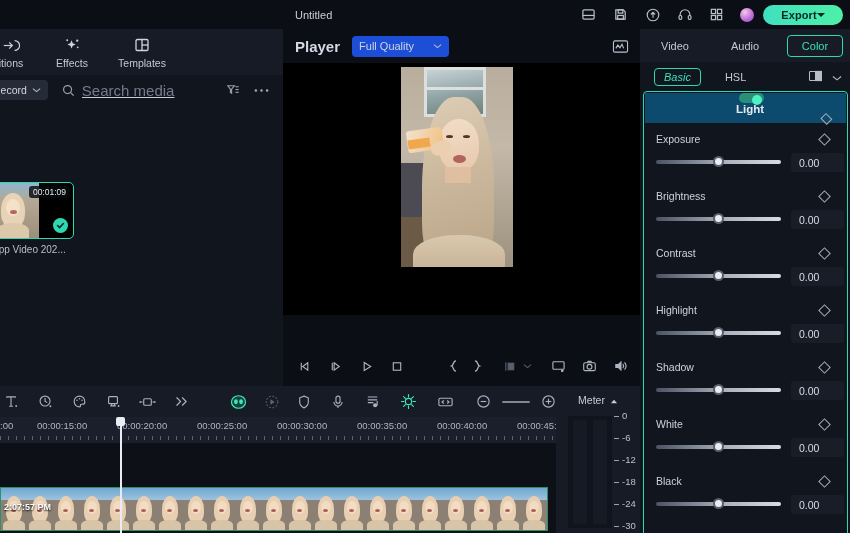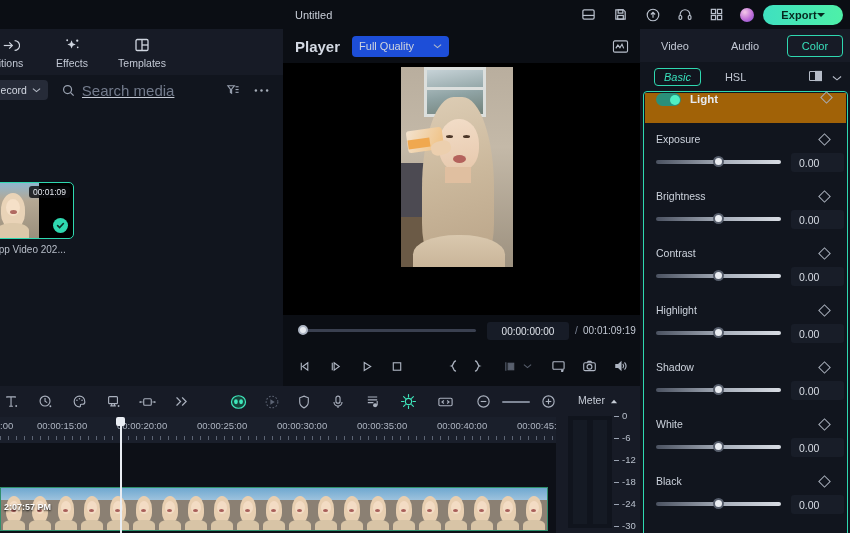--- a/index.html
+++ b/index.html
@@ -88,21 +88,21 @@
   .rightpanel { position:absolute; left:640px; top:29px; width:210px; height:504px; background:#11151e; }
   .rp-tabs { position:absolute; left:0; top:0; width:210px; height:33px; background:#171b26; display:flex; align-items:center; }
   .rp-tab { flex:1; height:33px; display:flex; align-items:center; justify-content:center; font-size:11px; color:#c2c8d4; cursor:pointer; }
   .rp-tab.sel { color:#38e0bb; }
   .rp-tab.sel .box { border:1.5px solid #2fd8b0; border-radius:4px; padding:4px 14px; }
   .rp-sub { position:absolute; left:0; top:33px; width:210px; height:29px; background:#11151e; display:flex; align-items:center; }
   .sub-tab { font-size:11px; color:#c2c8d4; cursor:pointer; }
   .sub-tab.sel { color:#38e0bb; border:1.5px solid #2fd8b0; border-radius:4px; padding:2px 9px;font-style:italic; }
   .sub-right { margin-left:auto; margin-right:8px; display:flex; align-items:center; gap:9px; }
   .hl-frame { position:absolute; left:3px; top:62px; width:205px; height:466px; border:1.6px solid #2fd8b0; border-radius:4px; pointer-events:none; }
-  .light-row { position:absolute; left:5px; top:64px; width:201px; height:30px; background:#a16207; display:flex; align-items:flex-start; }
+  .light-row { position:absolute; left:5px; top:64px; width:201px; height:30px; background:#0c4a6e; display:flex; align-items:center;flex-direction:column; }
   .toggle { margin-left:11px; width:25px; height:13px; border-radius:7px; background:#2a8f79; position:relative; cursor:pointer; }
   .toggle .kn { position:absolute; right:1.5px; top:1.5px; width:10px; height:10px; border-radius:50%; background:#4ff0c4; }
   .light-lbl { margin-left:9px; font-size:11.5px; font-weight:bold; color:#e6eaf1; }
   .diamond { width:9px; height:9px; border:1.2px solid #a7aeba; transform:rotate(45deg); cursor:pointer; }
   .light-row .diamond { margin-left:auto; margin-right:15px; }
   .sliders { position:absolute; left:5px; top:96px; width:201px; height:430px; }
   .sl-group { position:relative; height:57px; }
   .sl-name { position:absolute; left:11px; top:8px; font-size:10.5px; color:#cdd3dd; }
   .sl-group .diamond { position:absolute; right:17px; top:10px; }
   .sl-track { position:absolute; left:11px; top:35px; width:125px; height:3.5px; border-radius:2px;
@@ -310,27 +310,20 @@
         <div class="vf-eye2"></div>
         <div class="vf-lip"></div>
         <div class="vf-neck"></div>
         <div class="vf-bodyw"></div>
         <div class="vf-card"></div>
         <div class="vf-card-b"></div>
         <div class="vf-hand"></div>
       </div>
     </div>
 
-    <div class="tl-scrub">
-      <div class="scrub-track"></div>
-      <div class="scrub-knob"></div>
-      <div class="tc-cur">00:00:00:00</div>
-      <div class="tc-sep">/</div>
-      <div class="tc-total">00:01:09:19</div>
-    </div>
 
     <div class="pl-ctrls">
       <div class="pc" style="margin-left:15px;">
         <svg width="14" height="13" viewBox="0 0 15 14" fill="none" stroke="#aeb5c2" stroke-width="1.2">
             <path d="M10.5 3L5 7l5.5 4z"></path>
             <line x1="3.5" y1="3" x2="3.5" y2="11"></line>
           </svg>
       </div>
       <div class="pc" style="margin-left:17px;">
         <svg width="14" height="13" viewBox="0 0 15 14" fill="none" stroke="#aeb5c2" stroke-width="1.2">

